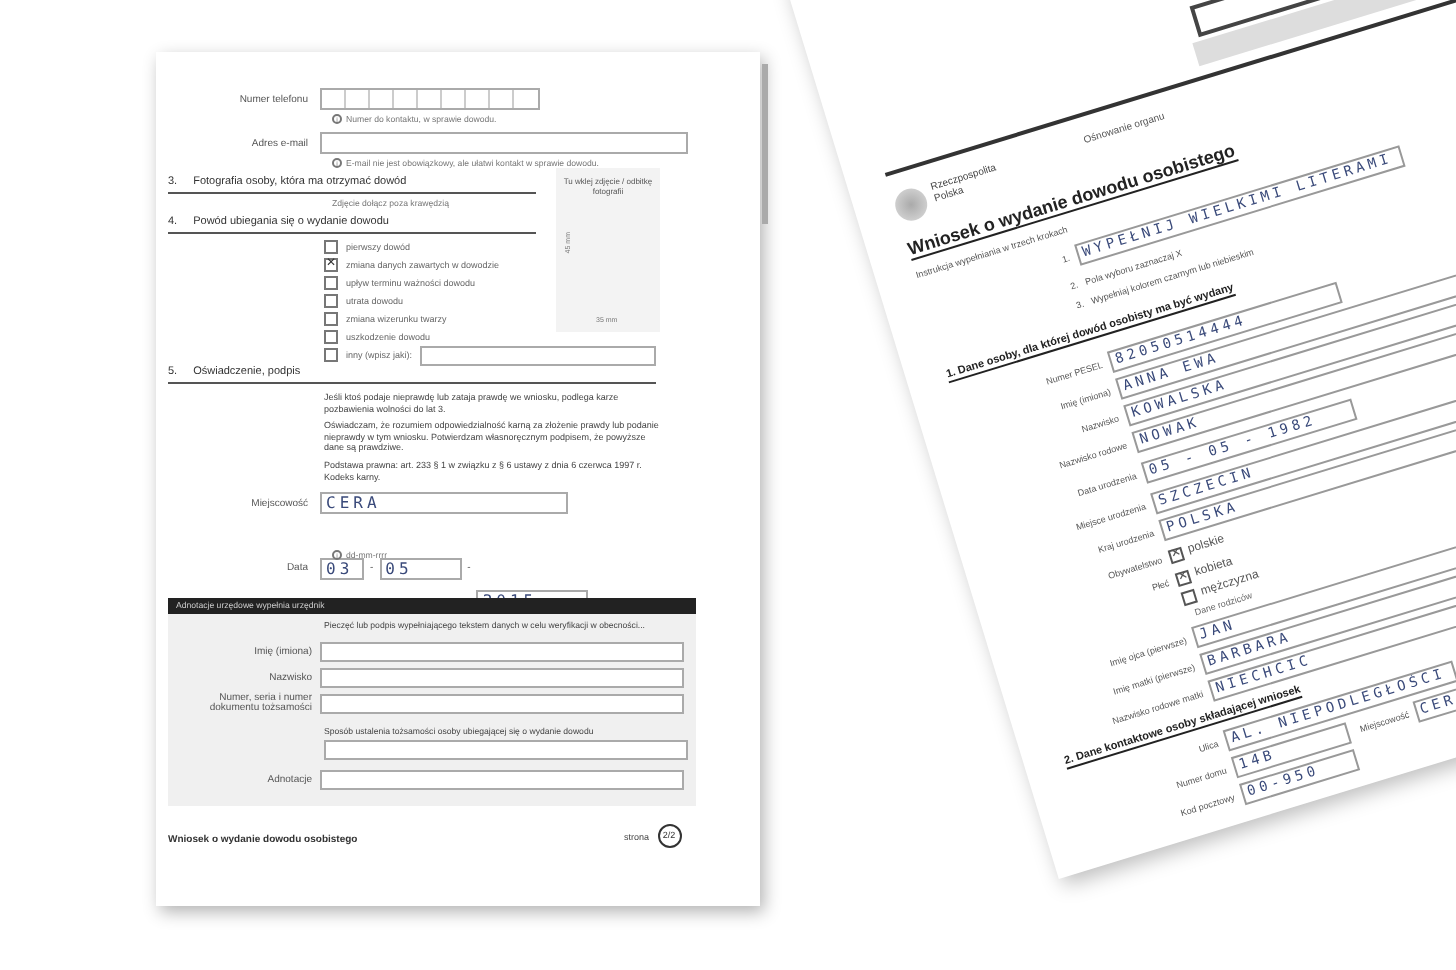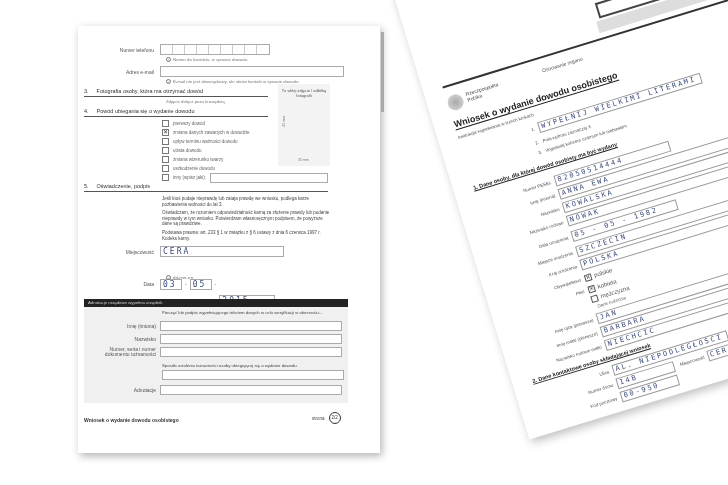--- a/index.html
+++ b/index.html
@@ -260,21 +260,21 @@
 
   <div class="pl-field-row" style="left:6px; top:220px;">
     <span class="pl-lbl" style="width:76px; padding-right:6px;">Miejscowość</span>
     <div class="pl-input pl-hand" style="width:124px;">CERA</div>
   </div>
 
   <div class="pl-field-row" style="left:6px; top:236px;">
     <span class="pl-lbl" style="width:76px; padding-right:6px;">Data</span>
     <div class="pl-input pl-hand" style="width:22px;">03</div>
     <span style="margin:0 3px; color:#555;">-</span>
-    <div class="pl-input pl-hand" style="width:22px;">05</div>
+    <div class="pl-input pl-hand" style="width:41px;">05</div>
     <span style="margin:0 3px; color:#555;">-</span>
     <div class="pl-input pl-hand" style="width:56px;margin-top:33px;">2015</div>
   </div>
   <div class="pl-hint" style="left:88px; top:249px;">
     <span class="pl-info">i</span>
     <span>dd-mm-rrrr</span>
   </div>
 
 
   <div class="pl-darkbar">Adnotacje urzędowe wypełnia urzędnik</div>

